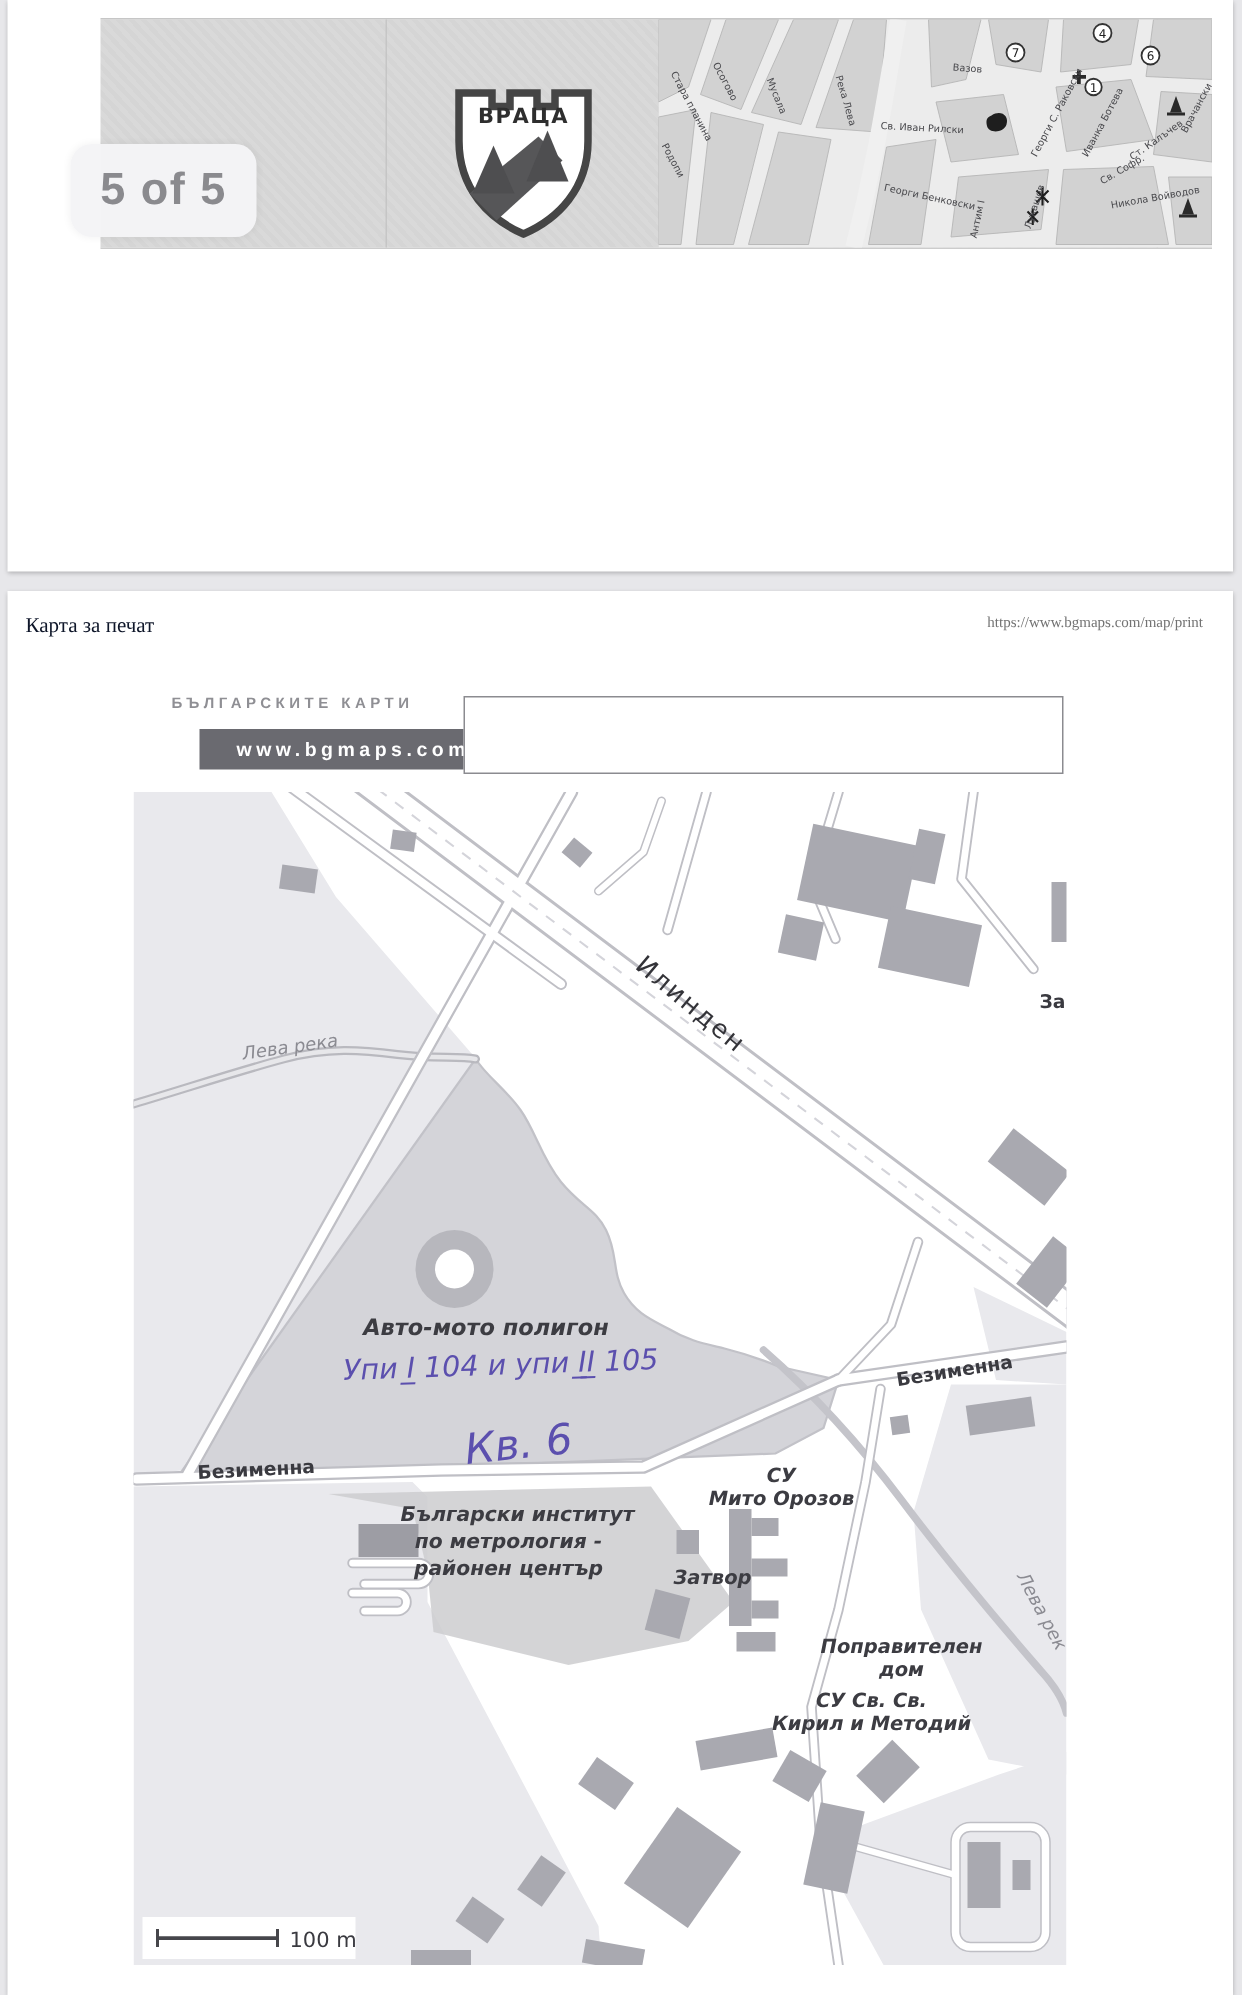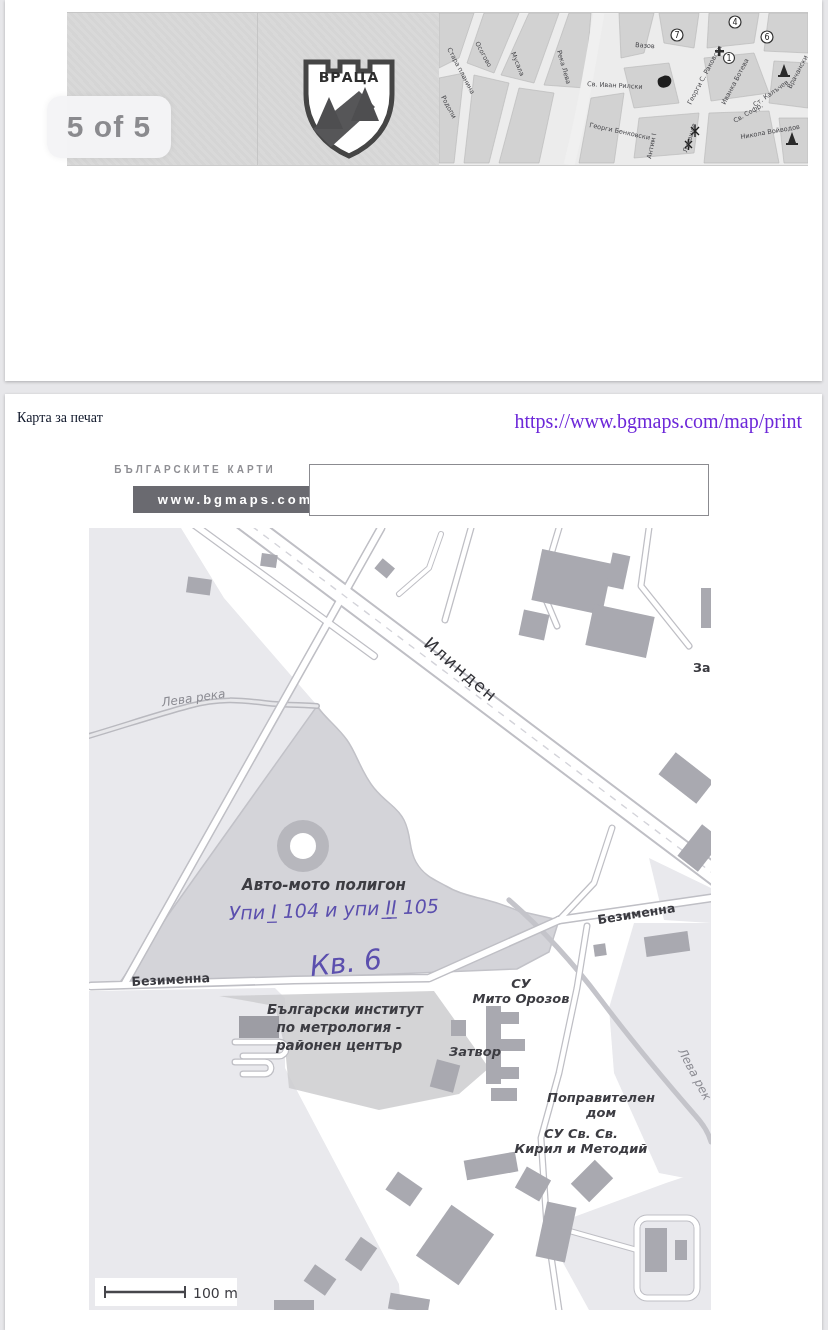--- a/index.html
+++ b/index.html
@@ -14,21 +14,21 @@
     border-top:1px solid #c6c6c6;border-bottom:1px solid #cccccc;}
   .fold{position:absolute;top:0;width:1px;height:100%;background:#c0c0c0;opacity:.8;}
   .citymap1{position:absolute;left:372px;top:0;}
   .crest{position:absolute;left:234px;top:44px;}
   .badge{position:absolute;left:42px;top:52px;width:124px;height:62px;border-radius:14px;
     background:rgba(244,244,246,.97);box-shadow:0 0 6px rgba(0,0,0,.06);
     display:flex;align-items:center;justify-content:center;
     font-size:30px;font-weight:600;color:#8a8a8e;letter-spacing:1px;margin-top:44px;}
   
   .p2-title{position:absolute;left:12px;top:16px;font-family:"Liberation Serif",serif;font-size:14px;color:#0f172a;}
-  .p2-url{position:absolute;right:20px;top:16px;font-family:"Liberation Serif",serif;font-size:20px;color:#6d28d9;padding-left:32px;}
+  .p2-url{position:absolute;right:20px;top:16px;font-family:"Liberation Serif",serif;font-size:10px;color:#737373;padding-left:32px;}
   .logo-line1{position:absolute;left:90px;top:70px;width:200px;text-align:center;
     font-size:10px;font-weight:bold;color:#8f8f94;letter-spacing:3px;white-space:nowrap;}
   .logo-bar{position:absolute;left:90px;top:92px;width:205px;height:27px;background:#6a6a70;
     display:flex;align-items:center;justify-content:center;color:#fff;font-size:13px;font-weight:bold;letter-spacing:3px;margin-left:38px;}
   .print-box{position:absolute;left:304px;top:70px;width:398px;height:50px;background:#fff;border:1px solid #8b8b90;}
   .map2{position:absolute;left:84px;top:134px;}
   .lbl{font-family:"DejaVu Sans",sans-serif;}
 </style>
 </head>
 <body>

